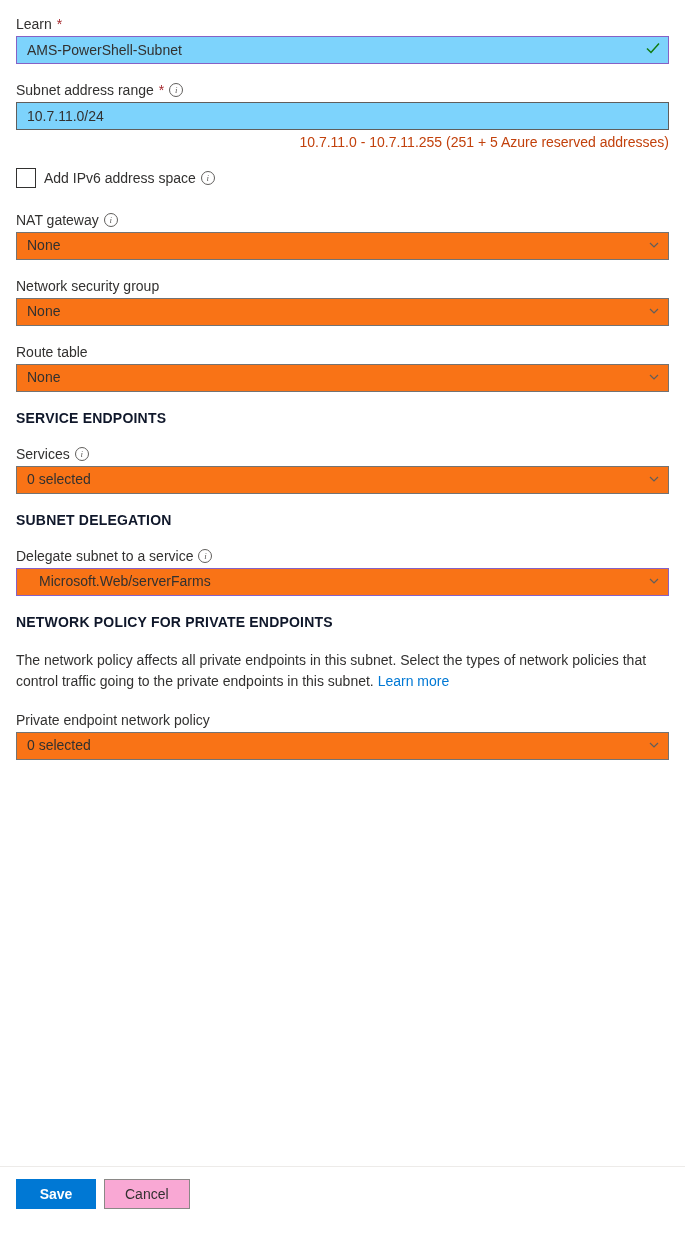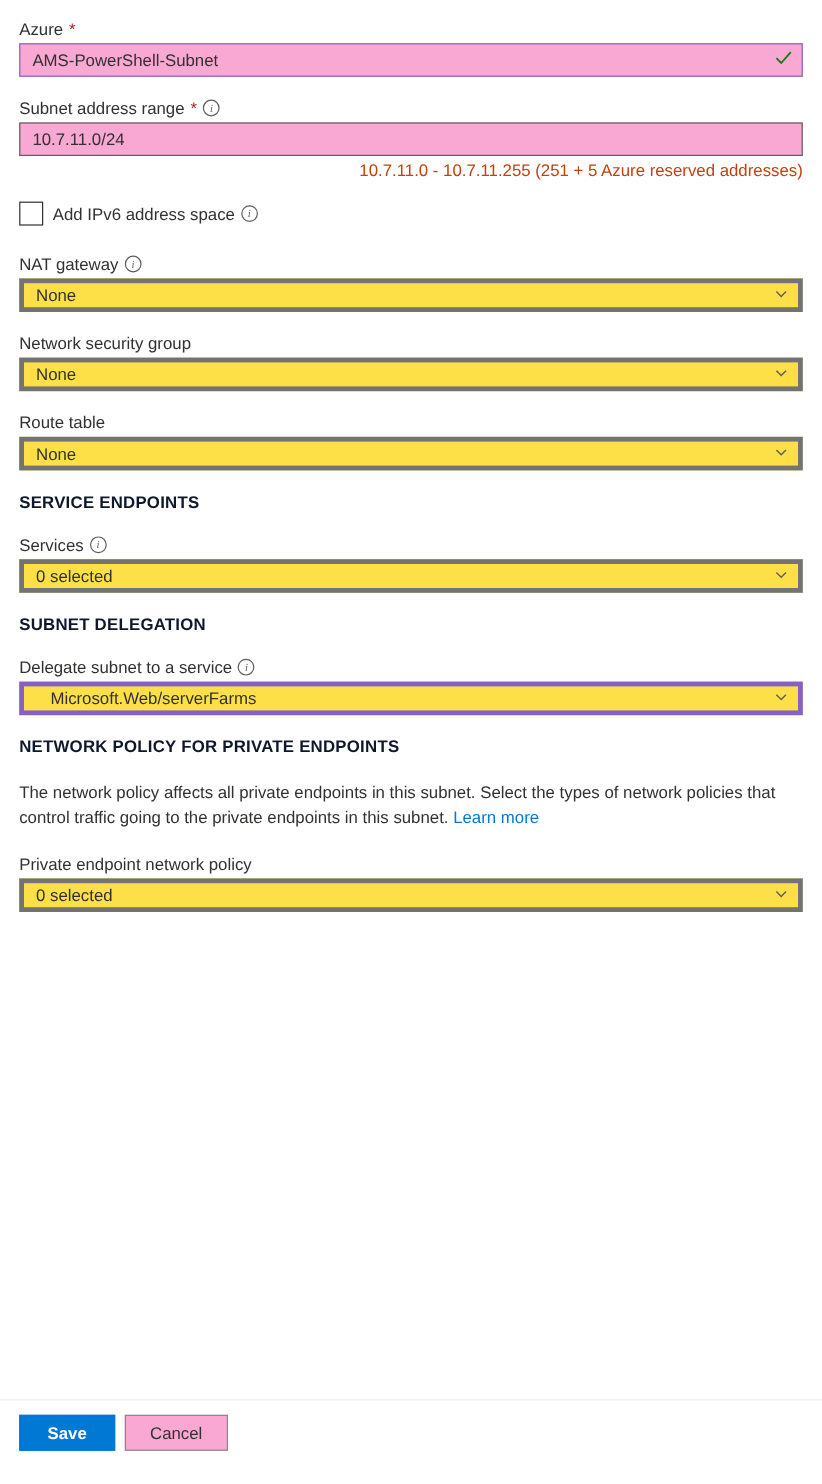--- a/index.html
+++ b/index.html
@@ -71,21 +71,21 @@
       color: #605e5c;
       font-style: italic;
       font-family: Georgia, serif;
       cursor: default;
     }
     .text-input {
       width: 100%;
       height: 28px;
       padding: 4px 30px 4px 10px;
       border: 1px solid #605e5c;
-      background: #f9a8d4;
+      background: #7dd3fc;
       font-size: 14px;
       font-family: inherit;
       color: #323130;
       outline: none;
     }
     .text-input.validated {
       border-color: #8661c5;
     }
     .input-wrapper {
       position: relative;
@@ -123,27 +123,27 @@
       display: flex;
       align-items: center;
       gap: 5px;
       font-size: 14px;
       color: #323130;
     }
     .select {
       width: 100%;
       height: 28px;
       padding: 4px 30px 4px 10px;
-      border: 4px solid #737373;
-      background: #fde047;
+      border: 1px solid #737373;
+      background: #f97316;
       font-size: 14px;
       color: #323130;
       position: relative;
       display: flex;
-      align-items: center;
+      align-items: flex-start;
       cursor: pointer;
     }
     .select.purple-border {
       border-color: #8661c5;
       padding-left: 22px;
     }
     .select .chevron {
       position: absolute;
       right: 8px;
       top: 50%;
@@ -203,21 +203,21 @@
       border-color: #8a8886;
     }
   </style>
 </head>
 <body>
 
 <div class="panel">
 
   <div class="field">
     <div class="field-label">
-      <span>Azure</span>
+      <span>Learn</span>
       <span class="required">*</span>
     </div>
     <div class="input-wrapper">
       <input type="text" class="text-input validated" value="AMS-PowerShell-Subnet" style="">
       <span class="valid-check">
         <svg viewBox="0 0 16 16" fill="none" stroke="currentColor" stroke-width="1.5">
           <polyline points="2,8 6,12 14,3"></polyline>
         </svg>
       </span>
     </div>

